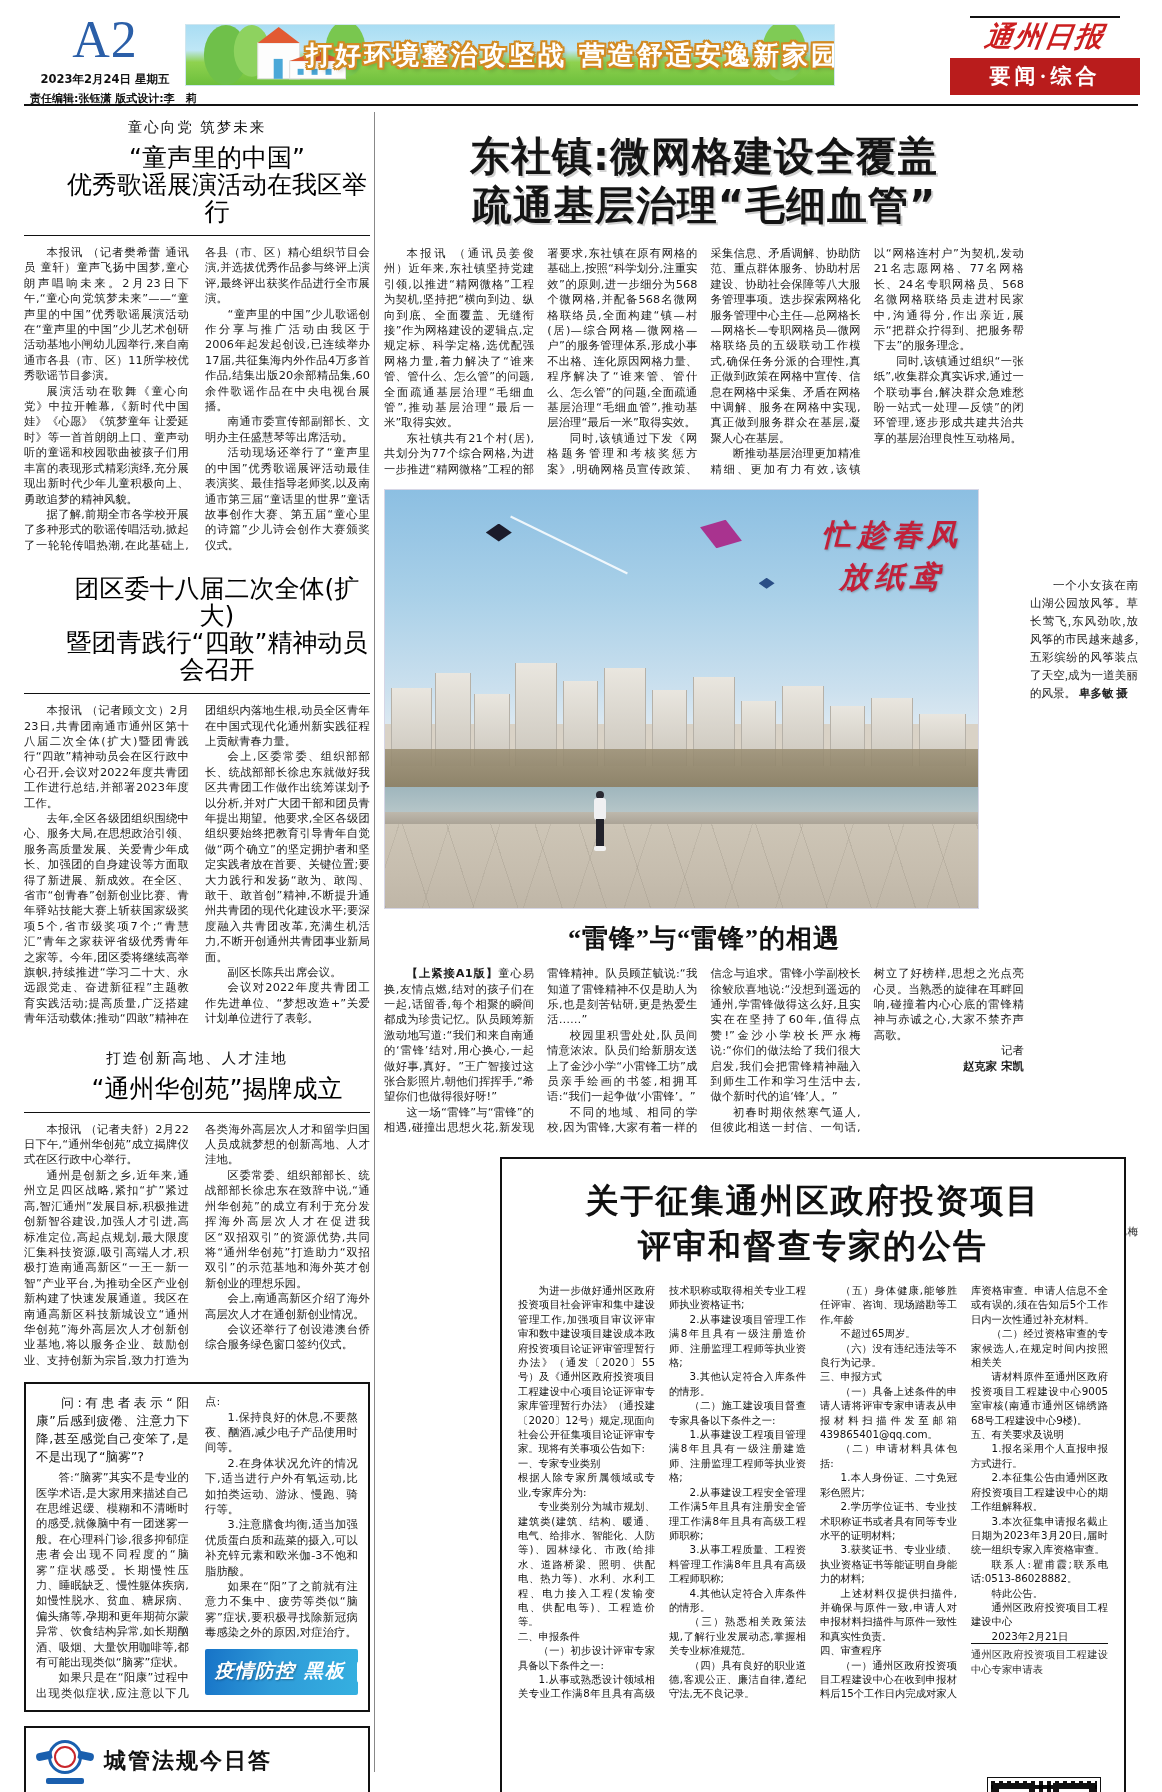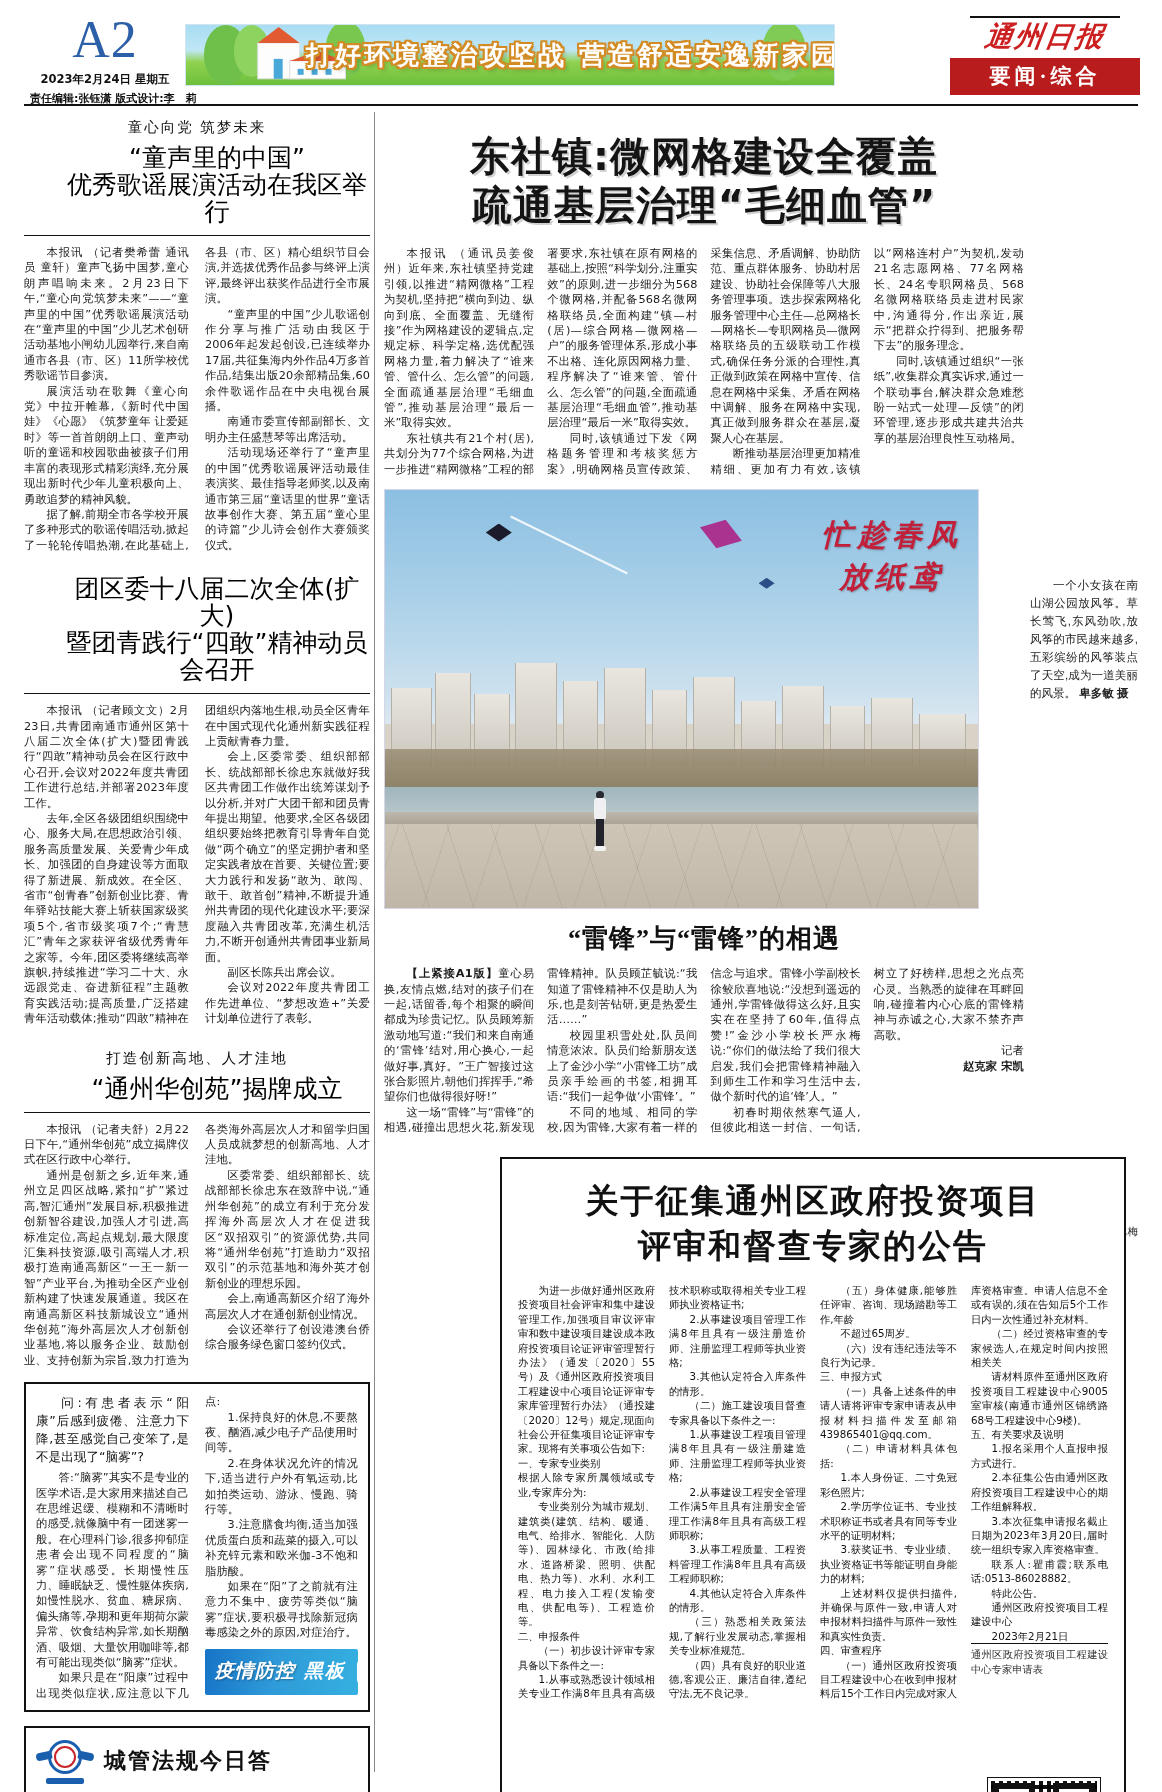--- a/index.html
+++ b/index.html
@@ -139,21 +139,21 @@
     background:rgba(255,255,255,.85); transform:rotate(26deg); }
   .kite3 { position:absolute; left:17%; top:8%; width:26px; height:18px; background:#1b1b2b;
     clip-path:polygon(50% 0,100% 50%,50% 100%,0 50%); }
   .photo-calli {
     position:absolute; right:16px; top:24px; text-align:center;
     font-family:"Liberation Serif", serif; font-weight:bold; font-style:italic;
     font-size:30px; line-height:42px; color:#c2203a; letter-spacing:5px;
     text-shadow:1px 1px 2px rgba(0,0,0,.25);
   }
   .photo-caption {
-    font-family:Liberation Sans, sans-serif;
+    font-family:Liberation Serif, serif;
     font-size:11.5px; line-height:18px; text-align:justify; text-indent:2em;
     color:#222; margin-top:6px;
   }
   .photo-caption .credit { font-weight:bold; }
 
   
   .boxed { border:2px solid #111; padding:10px 10px 9px 10px; margin-top:14px; }
   .qa-q {
     font-family:"DejaVu Sans", sans-serif; font-weight:normal;
     font-size:12.6px; line-height:18px; text-indent:2em; margin:0 0 4px 0; text-align:justify;

